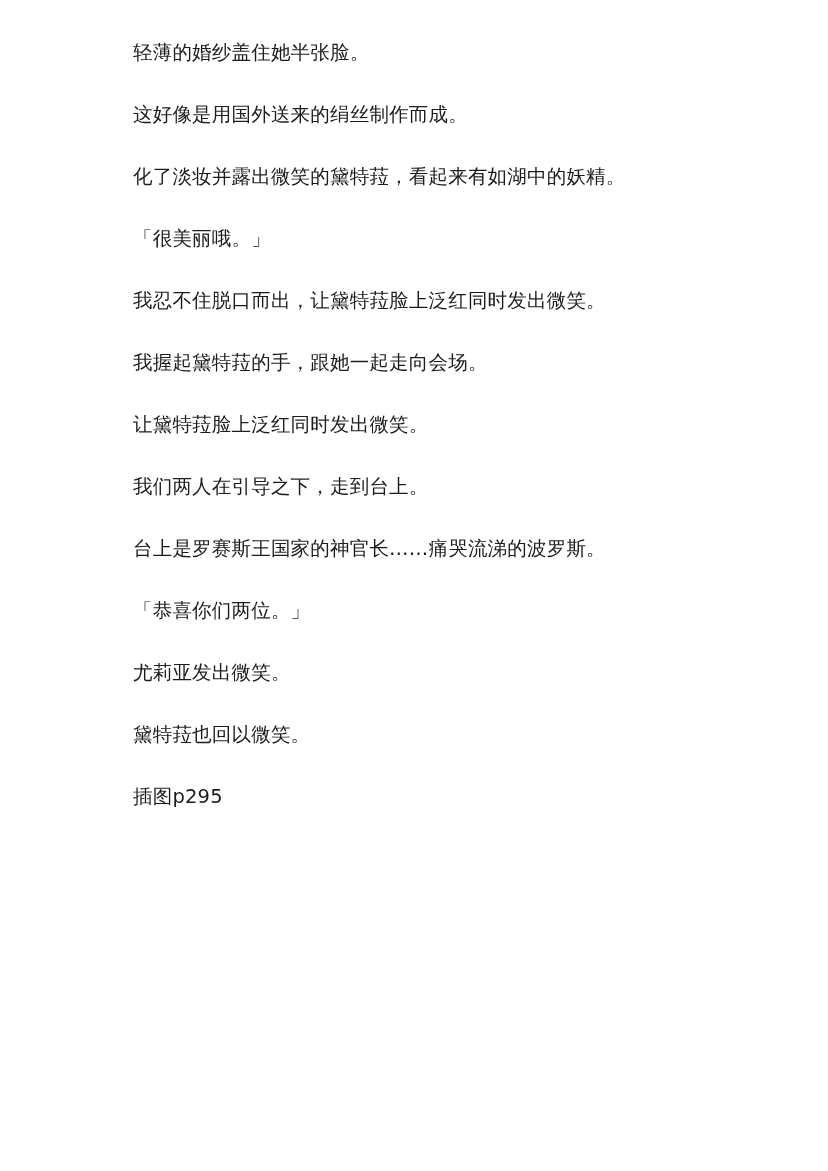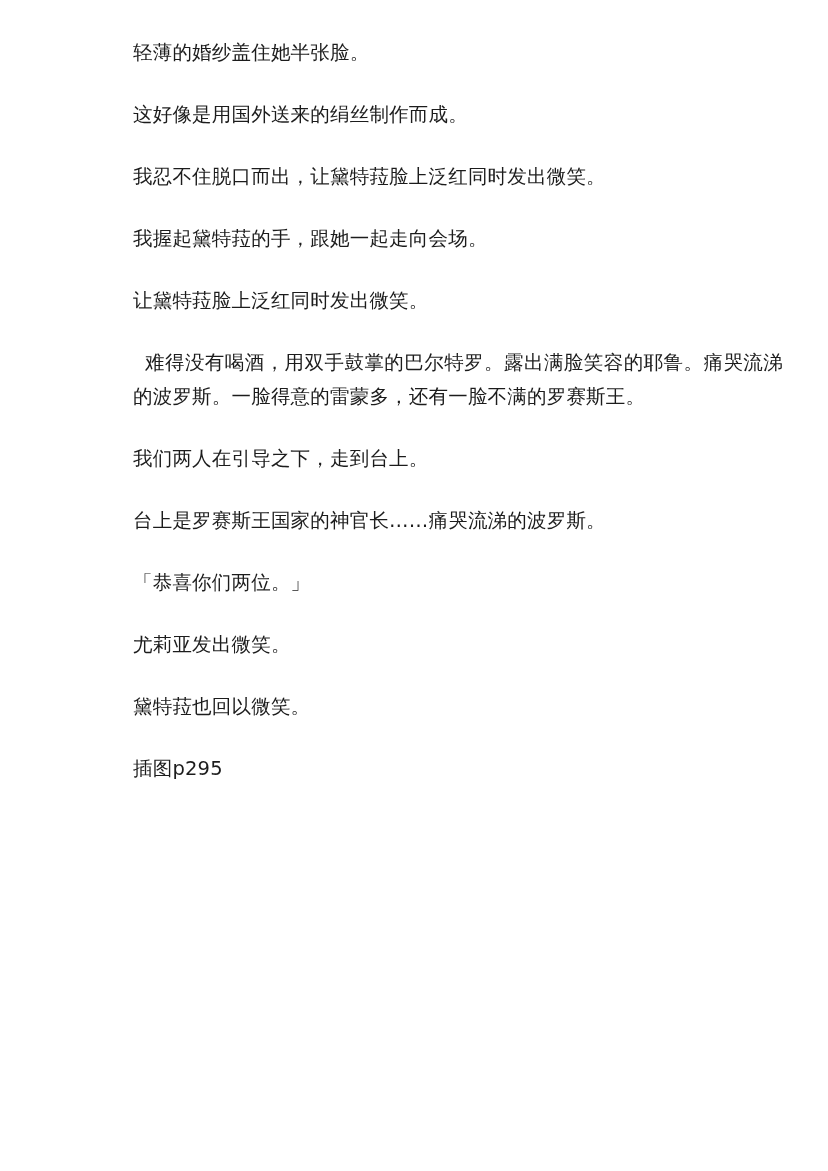--- a/index.html
+++ b/index.html
@@ -48,24 +48,25 @@
     margin-bottom: 0;
   }
 </style>
 </head>
 <body>
 
 <div class="page">
   <div class="content">
     <p class="para">轻薄的婚纱盖住她半张脸。</p>
     <p class="para">这好像是用国外送来的绢丝制作而成。</p>
+    <p class="para">化了淡妆并露出微笑的黛特菈，看起来有如湖中的妖精。</p>
+    <p class="para">「很美丽哦。」</p>
     <p class="para">我忍不住脱口而出，让黛特菈脸上泛红同时发出微笑。</p>
     <p class="para">我握起黛特菈的手，跟她一起走向会场。</p>
     <p class="para">让黛特菈脸上泛红同时发出微笑。</p>
-    <p class="para indent wide">难得没有喝酒，用双手鼓掌的巴尔特罗。露出满脸笑容的耶鲁。痛哭流涕的波罗斯。一脸得意的雷蒙多，还有一脸不满的罗赛斯王。</p>
     <p class="para">我们两人在引导之下，走到台上。</p>
     <p class="para">台上是罗赛斯王国家的神官长……痛哭流涕的波罗斯。</p>
     <p class="para">「恭喜你们两位。」</p>
     <p class="para">尤莉亚发出微笑。</p>
     <p class="para">黛特菈也回以微笑。</p>
     <p class="para last">插图p295</p>
   </div>
 </div>
 
 </body></html>

